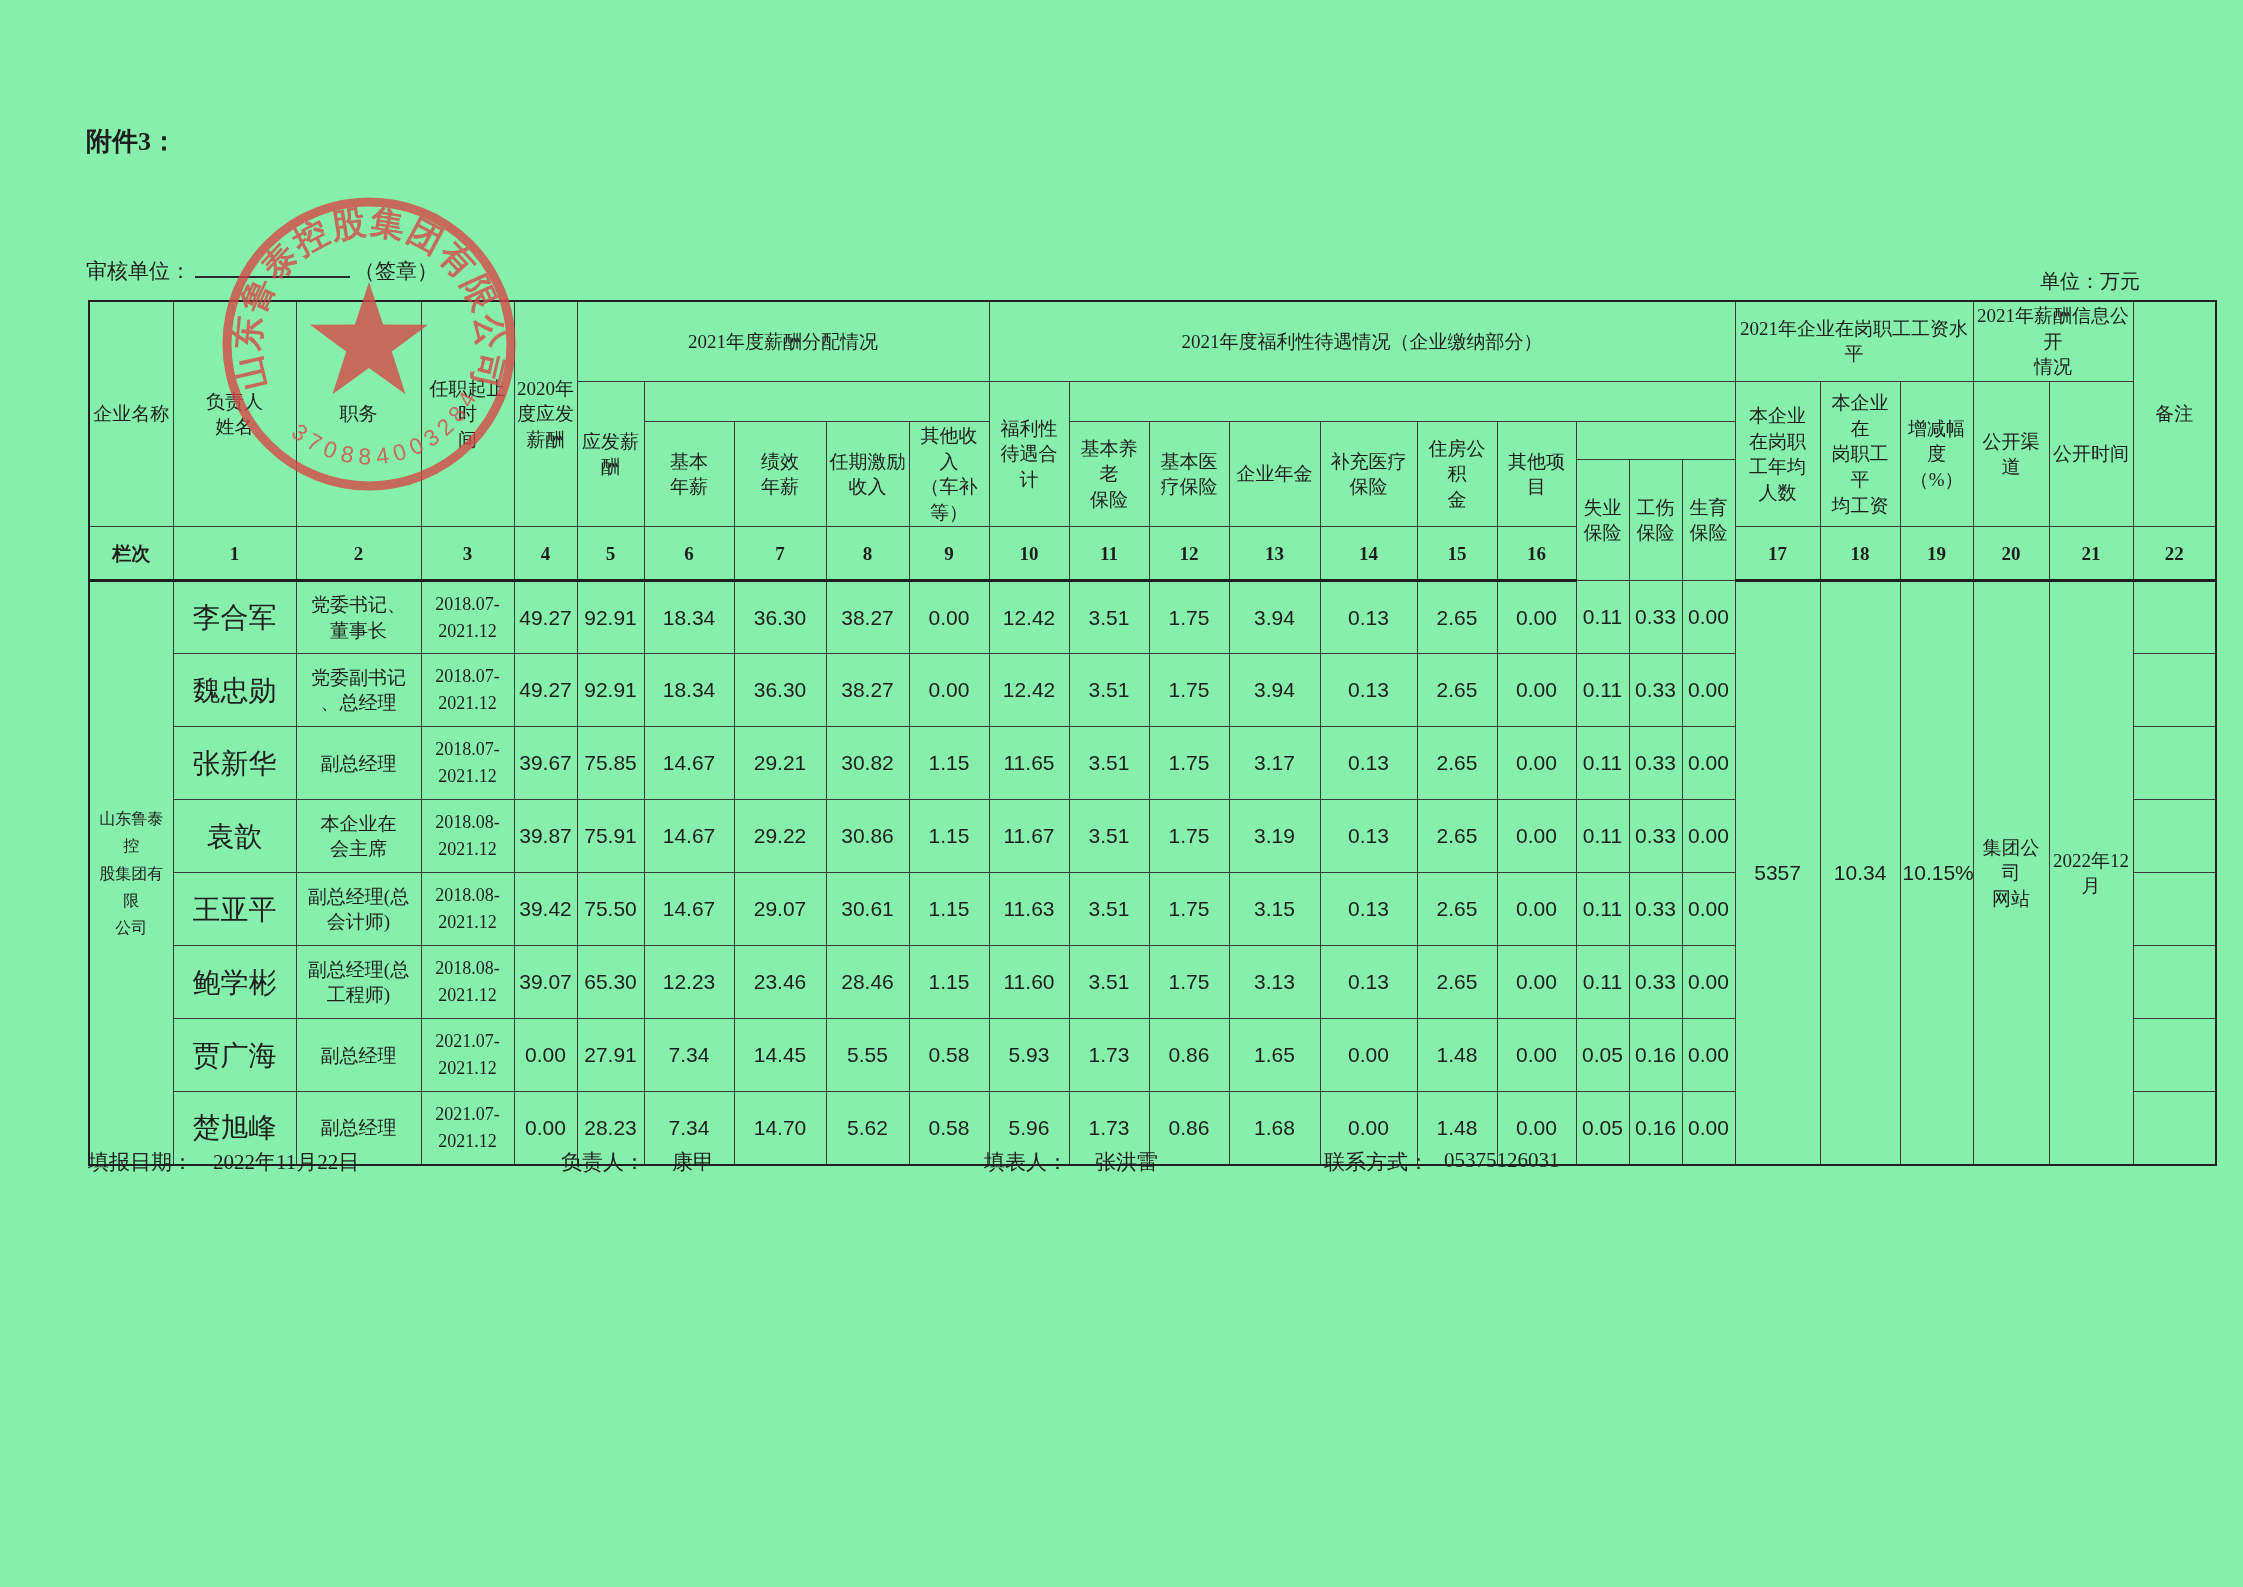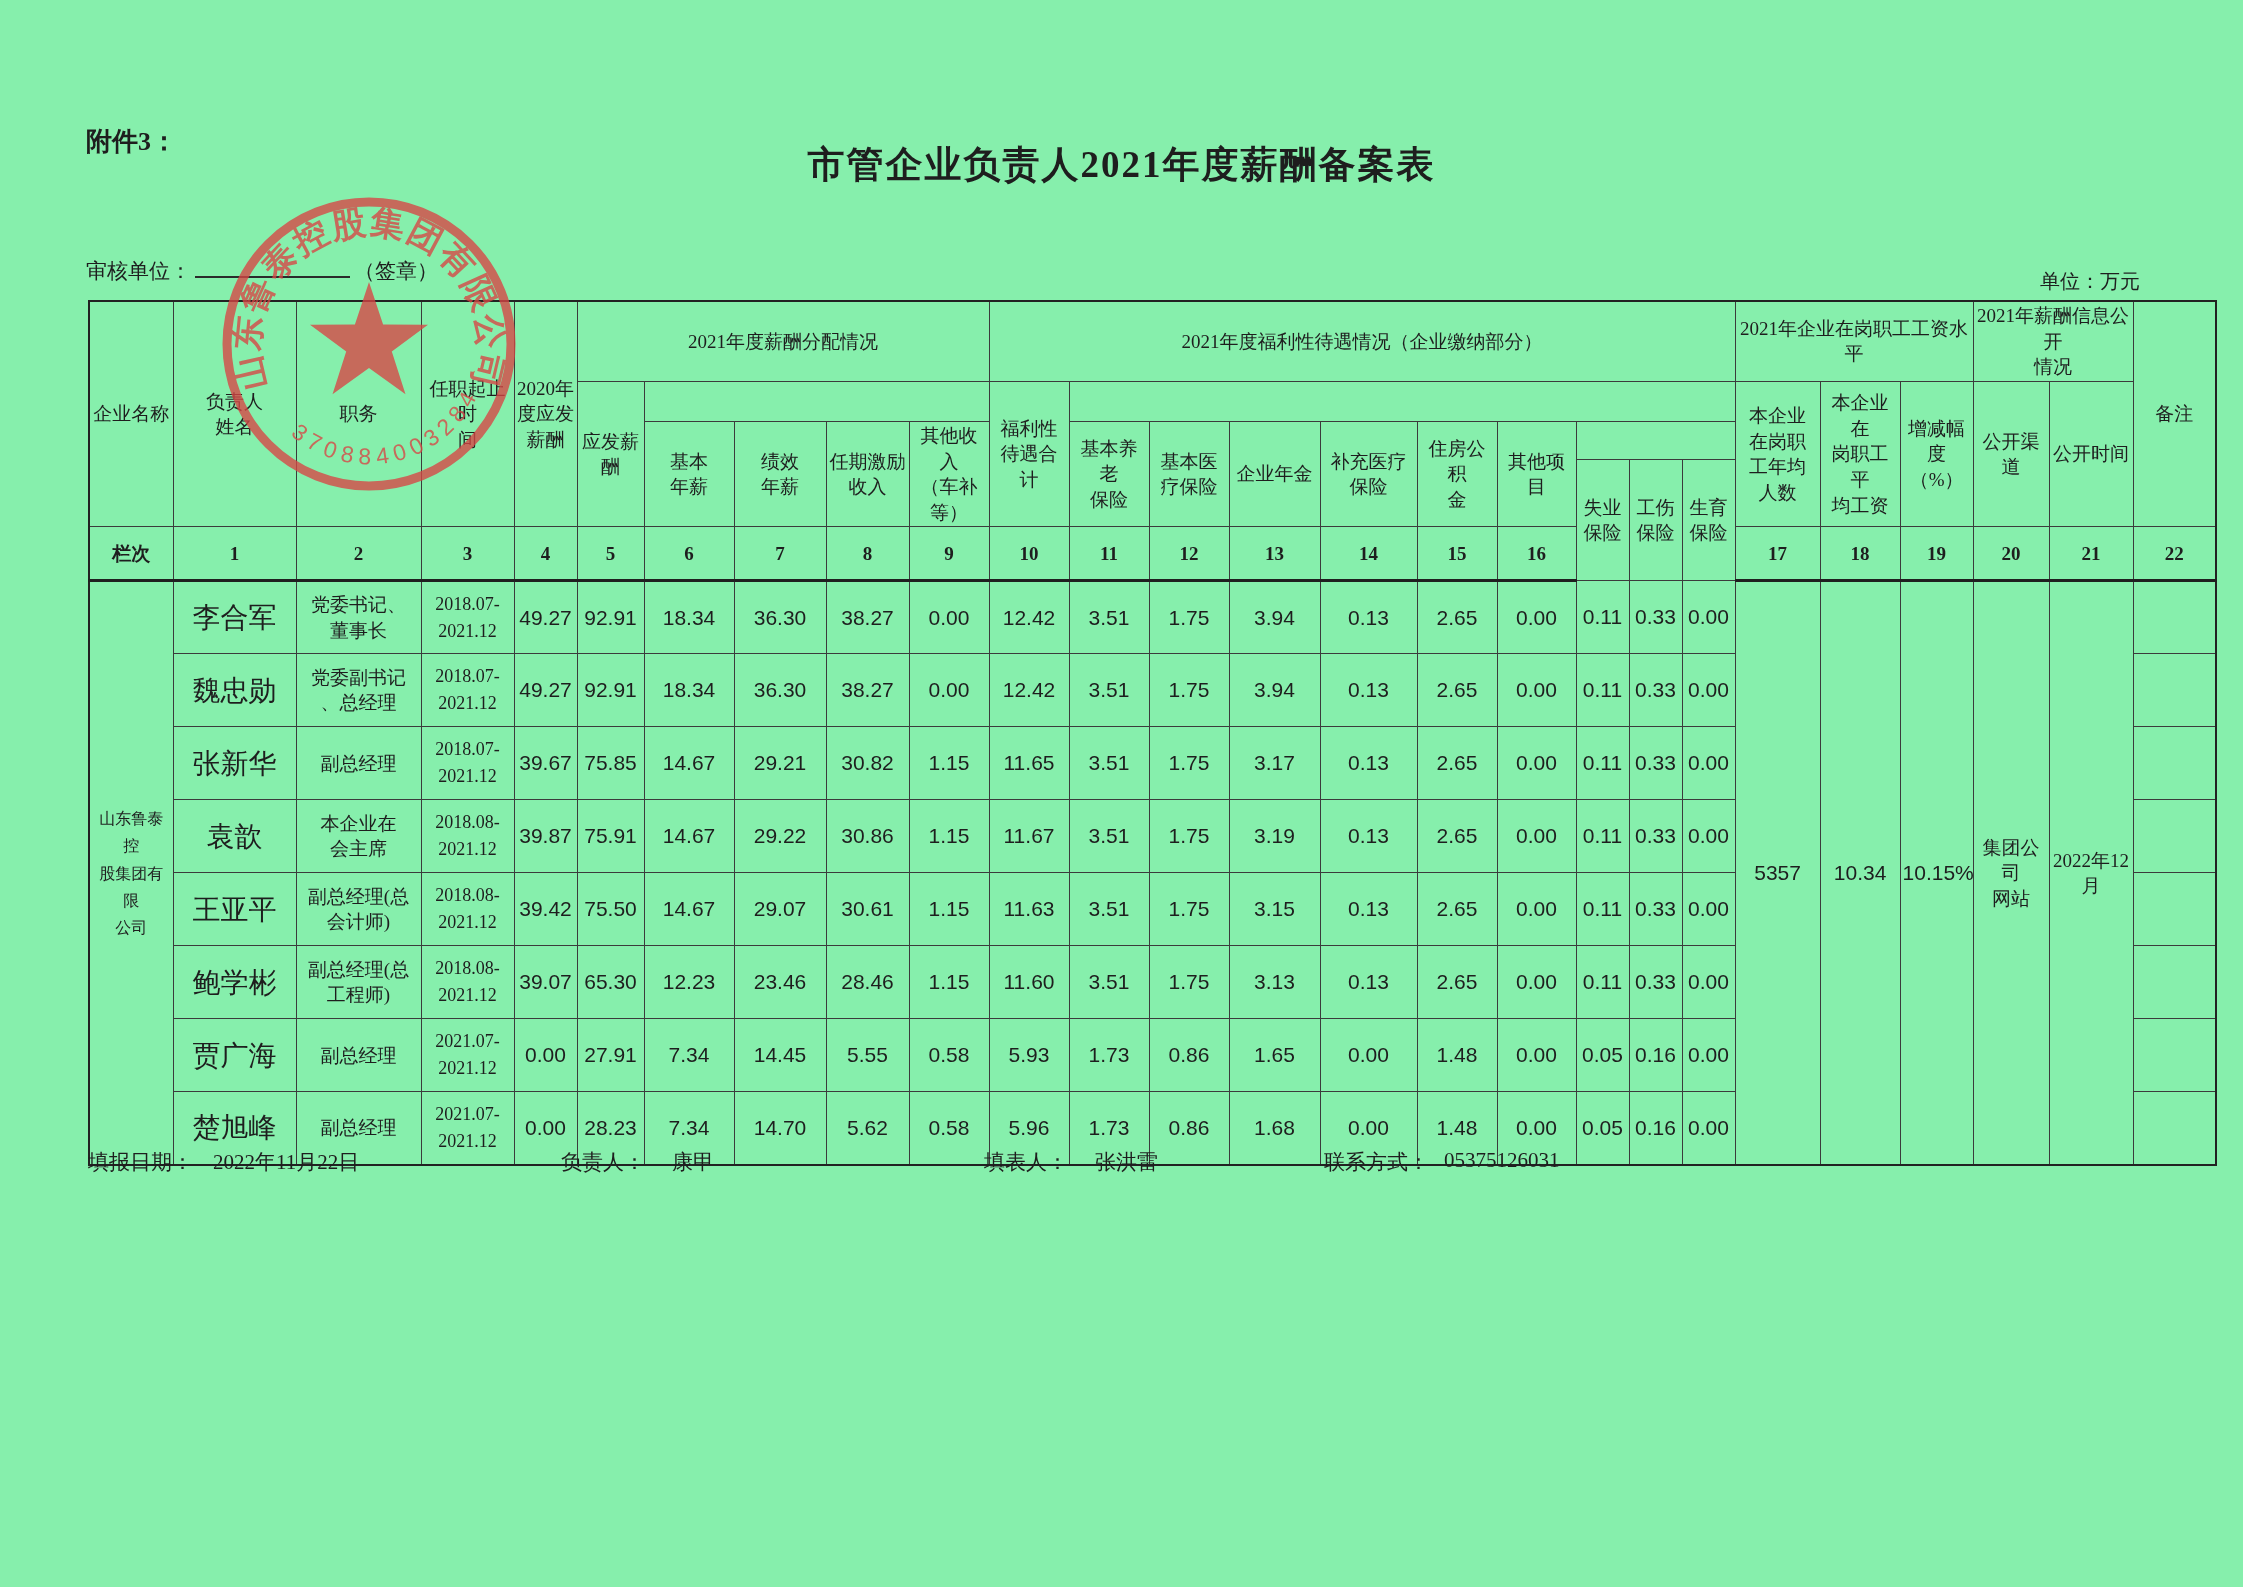--- a/index.html
+++ b/index.html
@@ -27,21 +27,20 @@
   .f-prep-label{left:984px;} .f-prep{left:1095px;}
   .f-contact-label{left:1324px;} .f-contact{left:1444px;font-family:"Liberation Serif",serif;}
   .seal{position:absolute;left:213px;top:188px;opacity:.78;pointer-events:none;}
 </style>
 </head>
 <body>
 
 <div class="page">
 
   <div class="attachment">附件3：</div>
-  <div class="title">市管企业负责人2021年度薪酬备案表</div>
 
   <div class="review">
     <span>审核单位：</span><span class="sig-line"></span><span>（签章）</span>
   </div>
   <div class="unit-note">单位：万元</div>
 
   <div class="tbl-wrap">
   <table>
     <colgroup>
       <col style="width:84px">

